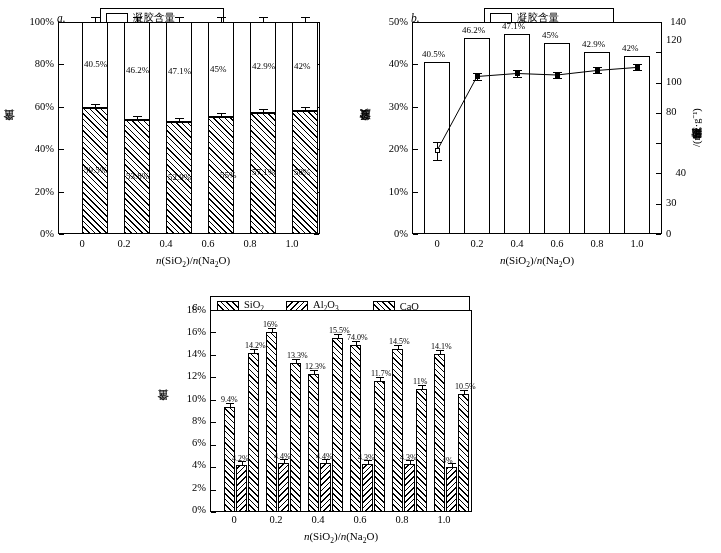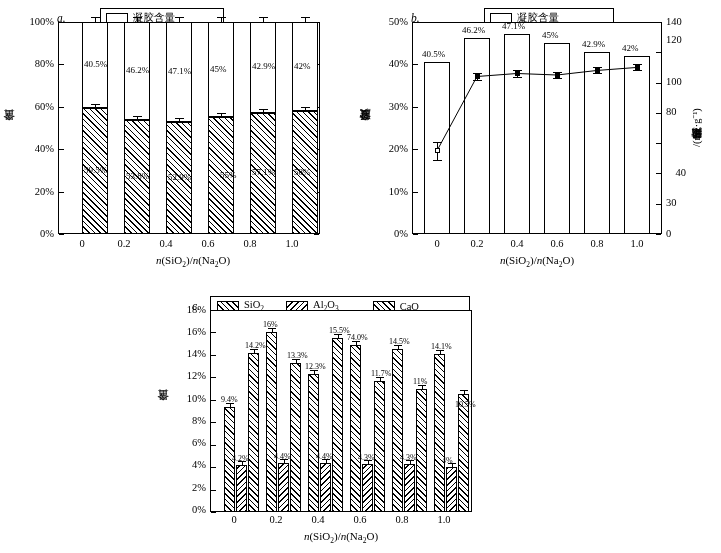--- a/index.html
+++ b/index.html
@@ -94,21 +94,21 @@
 
   <div class="tick-y" style="left:374px;top:16px;width:34px;">50%</div>
   <div class="tick-y" style="left:374px;top:58px;width:34px;">40%</div>
   <div class="tick-y" style="left:374px;top:101px;width:34px;">30%</div>
   <div class="tick-y" style="left:374px;top:143px;width:34px;">20%</div>
   <div class="tick-y" style="left:374px;top:186px;width:34px;">10%</div>
   <div class="tick-y" style="left:374px;top:228px;width:34px;">0%</div>
 
   <div class="ylabel" style="left:358px;top:104px;height:52px;">凝胶含量</div>
 
-  <div class="tick-y" style="left:666px;top:16px;width:20px;text-align:left;">140</div>
+  <div class="tick-y" style="left:666px;top:16px;width:20px;text-align:right;">140</div>
   <div class="tick-y" style="left:666px;top:34px;width:20px;text-align:left;">120</div>
   <div class="tick-y" style="left:666px;top:76px;width:20px;text-align:left;">100</div>
   <div class="tick-y" style="left:666px;top:106px;width:20px;text-align:left;">80</div>
   <div class="tick-y" style="left:634px;top:137px;width:20px;text-align:left;">60</div>
   <div class="tick-y" style="left:666px;top:167px;width:20px;text-align:right;">40</div>
   <div class="tick-y" style="left:666px;top:197px;width:20px;text-align:left;">30</div>
   <div class="tick-y" style="left:666px;top:228px;width:20px;text-align:left;">0</div>
 
   <div class="ylabel" style="left:690px;top:58px;height:140px;font-size:10.5px;">铅离子吸附量/(mg·g⁻¹)</div>
 
@@ -381,14 +381,14 @@
     <div class="errbar" style="left:439.5px;top:349.76666666666665px;height:5px;"></div>
     <div class="errcap" style="left:436px;top:349.76666666666665px;width:8px;"></div>
     <div class="bar-label" style="left:431px;top:341.76666666666665px;font-size:8px;">14.1%</div>
     <div class="bar" style="left:446px;top:467.1111111111111px;width:11px;height:44.888888888888886px;background-image:repeating-linear-gradient(-45deg,#000 0 1px,#fff 1px 4px);"></div>
     <div class="errbar" style="left:451.5px;top:463.1111111111111px;height:5px;"></div>
     <div class="errcap" style="left:448px;top:463.1111111111111px;width:8px;"></div>
     <div class="bar-label" style="left:442px;top:456.1111111111111px;font-size:8px;">4%</div>
     <div class="bar" style="left:458px;top:394.16666666666663px;width:11px;height:117.83333333333334px;background-image:repeating-linear-gradient(45deg,#000 0 1px,#fff 1px 4px);"></div>
     <div class="errbar" style="left:463.5px;top:390.16666666666663px;height:5px;"></div>
     <div class="errcap" style="left:460px;top:390.16666666666663px;width:8px;"></div>
-    <div class="bar-label" style="left:455px;top:382.16666666666663px;font-size:8px;margin-top:18px;">10.5%</div>
+    <div class="bar-label" style="left:455px;top:382.16666666666663px;font-size:8px;">10.5%</div>
   </div>
 
 </body></html>

